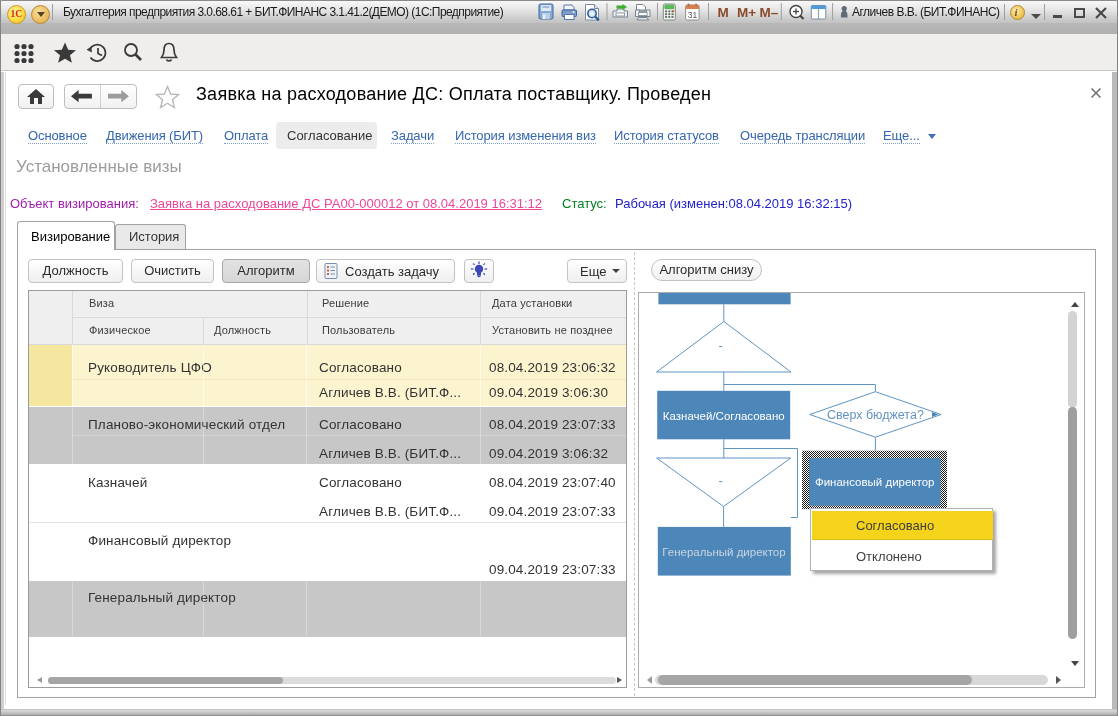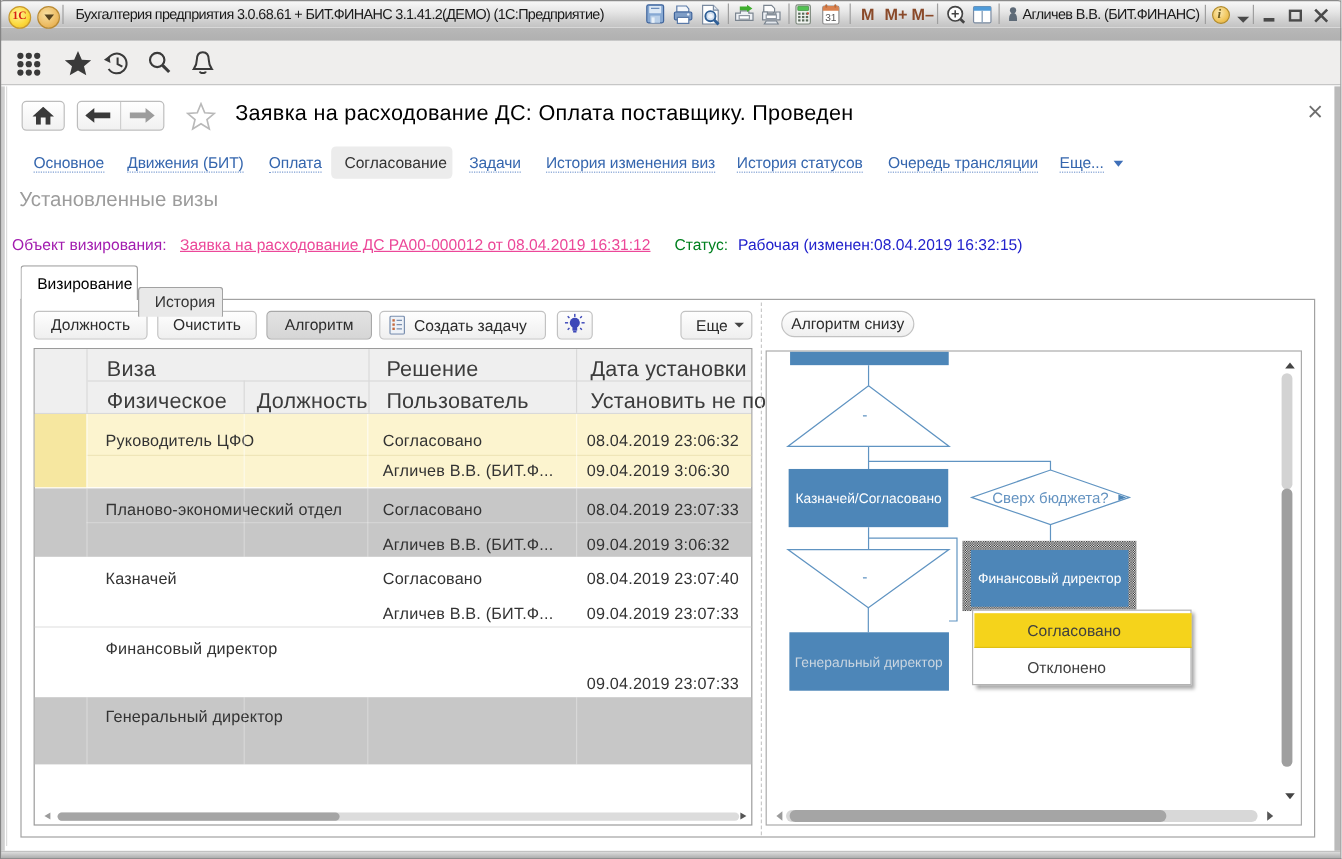--- a/index.html
+++ b/index.html
@@ -22,30 +22,30 @@
 #page-title { position:absolute; left:196px; top:84px; font-size:18px; color:#000; letter-spacing:0.25px; }
 .tablink { position:absolute; top:128px; font-size:13px; letter-spacing:-0.1px; color:#3566ae; border-bottom:1px dotted #7d9ed2; text-decoration:none; white-space:nowrap; }
 #seltab { position:absolute; left:276px; top:122px; width:101px; height:27px; background:#ececec; border-radius:4px; }
 #seltab-t { position:absolute; left:287px; top:128px; font-size:13px; color:#333; }
 #h1g { position:absolute; left:16px; top:157px; font-size:17px; color:#9c9c9c; }
 
 .t13 { font-size:13px; white-space:nowrap; }
 
 .tab1 { position:absolute; left:17px; top:221px; width:98px; height:29px; background:#fff;
   border:1px solid #a2a2a2; border-bottom:none; border-radius:3px 3px 0 0; z-index:3; }
-.tab2 { position:absolute; left:115px; top:239px; width:71px; height:25px; background:#e9e9e9;
+.tab2 { position:absolute; left:115px; top:224px; width:71px; height:25px; background:#e9e9e9;
   border:1px solid #a2a2a2; border-bottom:none; border-radius:3px 3px 0 0; z-index:2; }
 #panel { position:absolute; left:17px; top:249px; width:1079px; height:449px; background:#fff; border:1px solid #a2a2a2; }
 
 .btn { position:absolute; background:linear-gradient(#fefefe,#efefef); border:1px solid #c2c2c2; border-radius:4px; font-size:13px; color:#2b2b2b; text-align:center; }
 .btn-pressed { background:linear-gradient(#e2e2e2,#d6d6d6); border:1px solid #a8a8a8; }
 
 #tablebox { position:absolute; left:28px; top:290px; width:599px; height:398px; border:1px solid #9b9b9b; background:#fff; }
 .cellline { position:absolute; background:#d9d9d9; }
-.htext { position:absolute; font-size:18px; letter-spacing:0.15px; color:#3c3c3c; white-space:nowrap; }
+.htext { position:absolute; font-size:11px; letter-spacing:0.15px; color:#3c3c3c; white-space:nowrap; }
 .dtext { position:absolute; font-size:13.5px; letter-spacing:0.15px; color:#333; white-space:nowrap; }
 
 #splitter { position:absolute; left:634px; top:252px; height:444px; width:0; border-left:1px dashed #c9c9c9; }
 
 #flowbox { position:absolute; left:638px; top:292px; width:447px; height:396px; border:1px solid #ababab; background:#fff; overflow:hidden; }
 
 #menu { position:absolute; left:810px; top:508px; width:183px; height:63px; background:#fff; border:1px solid #b3b3b3; box-shadow:3px 3px 3px rgba(0,0,0,0.35); z-index:10; }
 #menu-i1 { position:absolute; left:1px; top:2px; width:181px; height:29px; background:#f5d31b; border-bottom:1px solid #dfc013; }
 .menu-t { position:absolute; left:45px; font-size:13px; color:#3f3f3f; white-space:nowrap; }
 </style>

